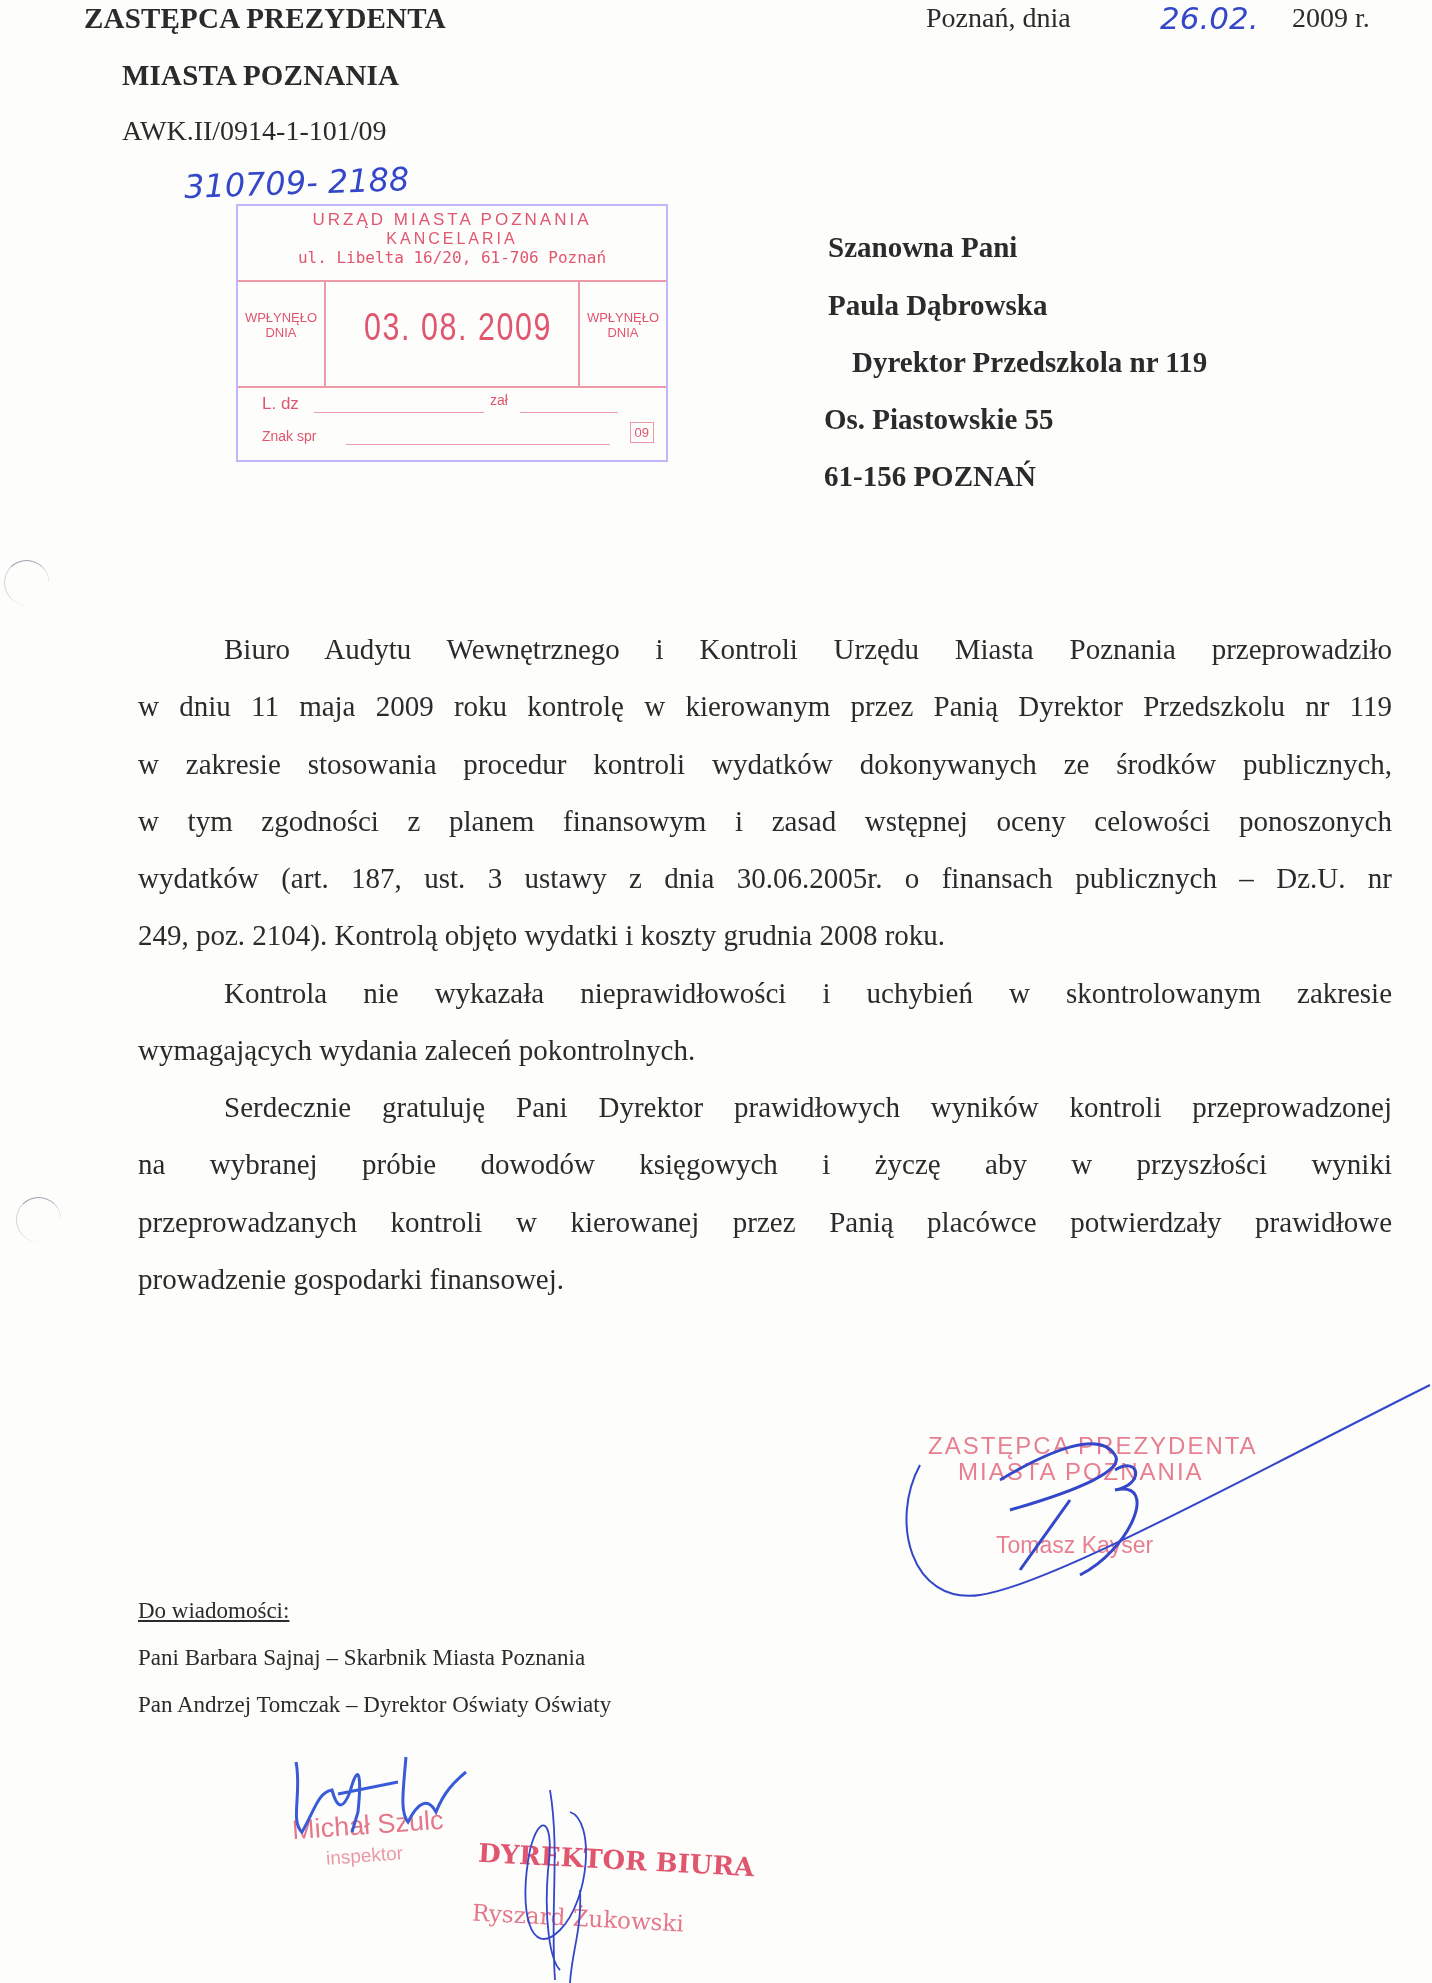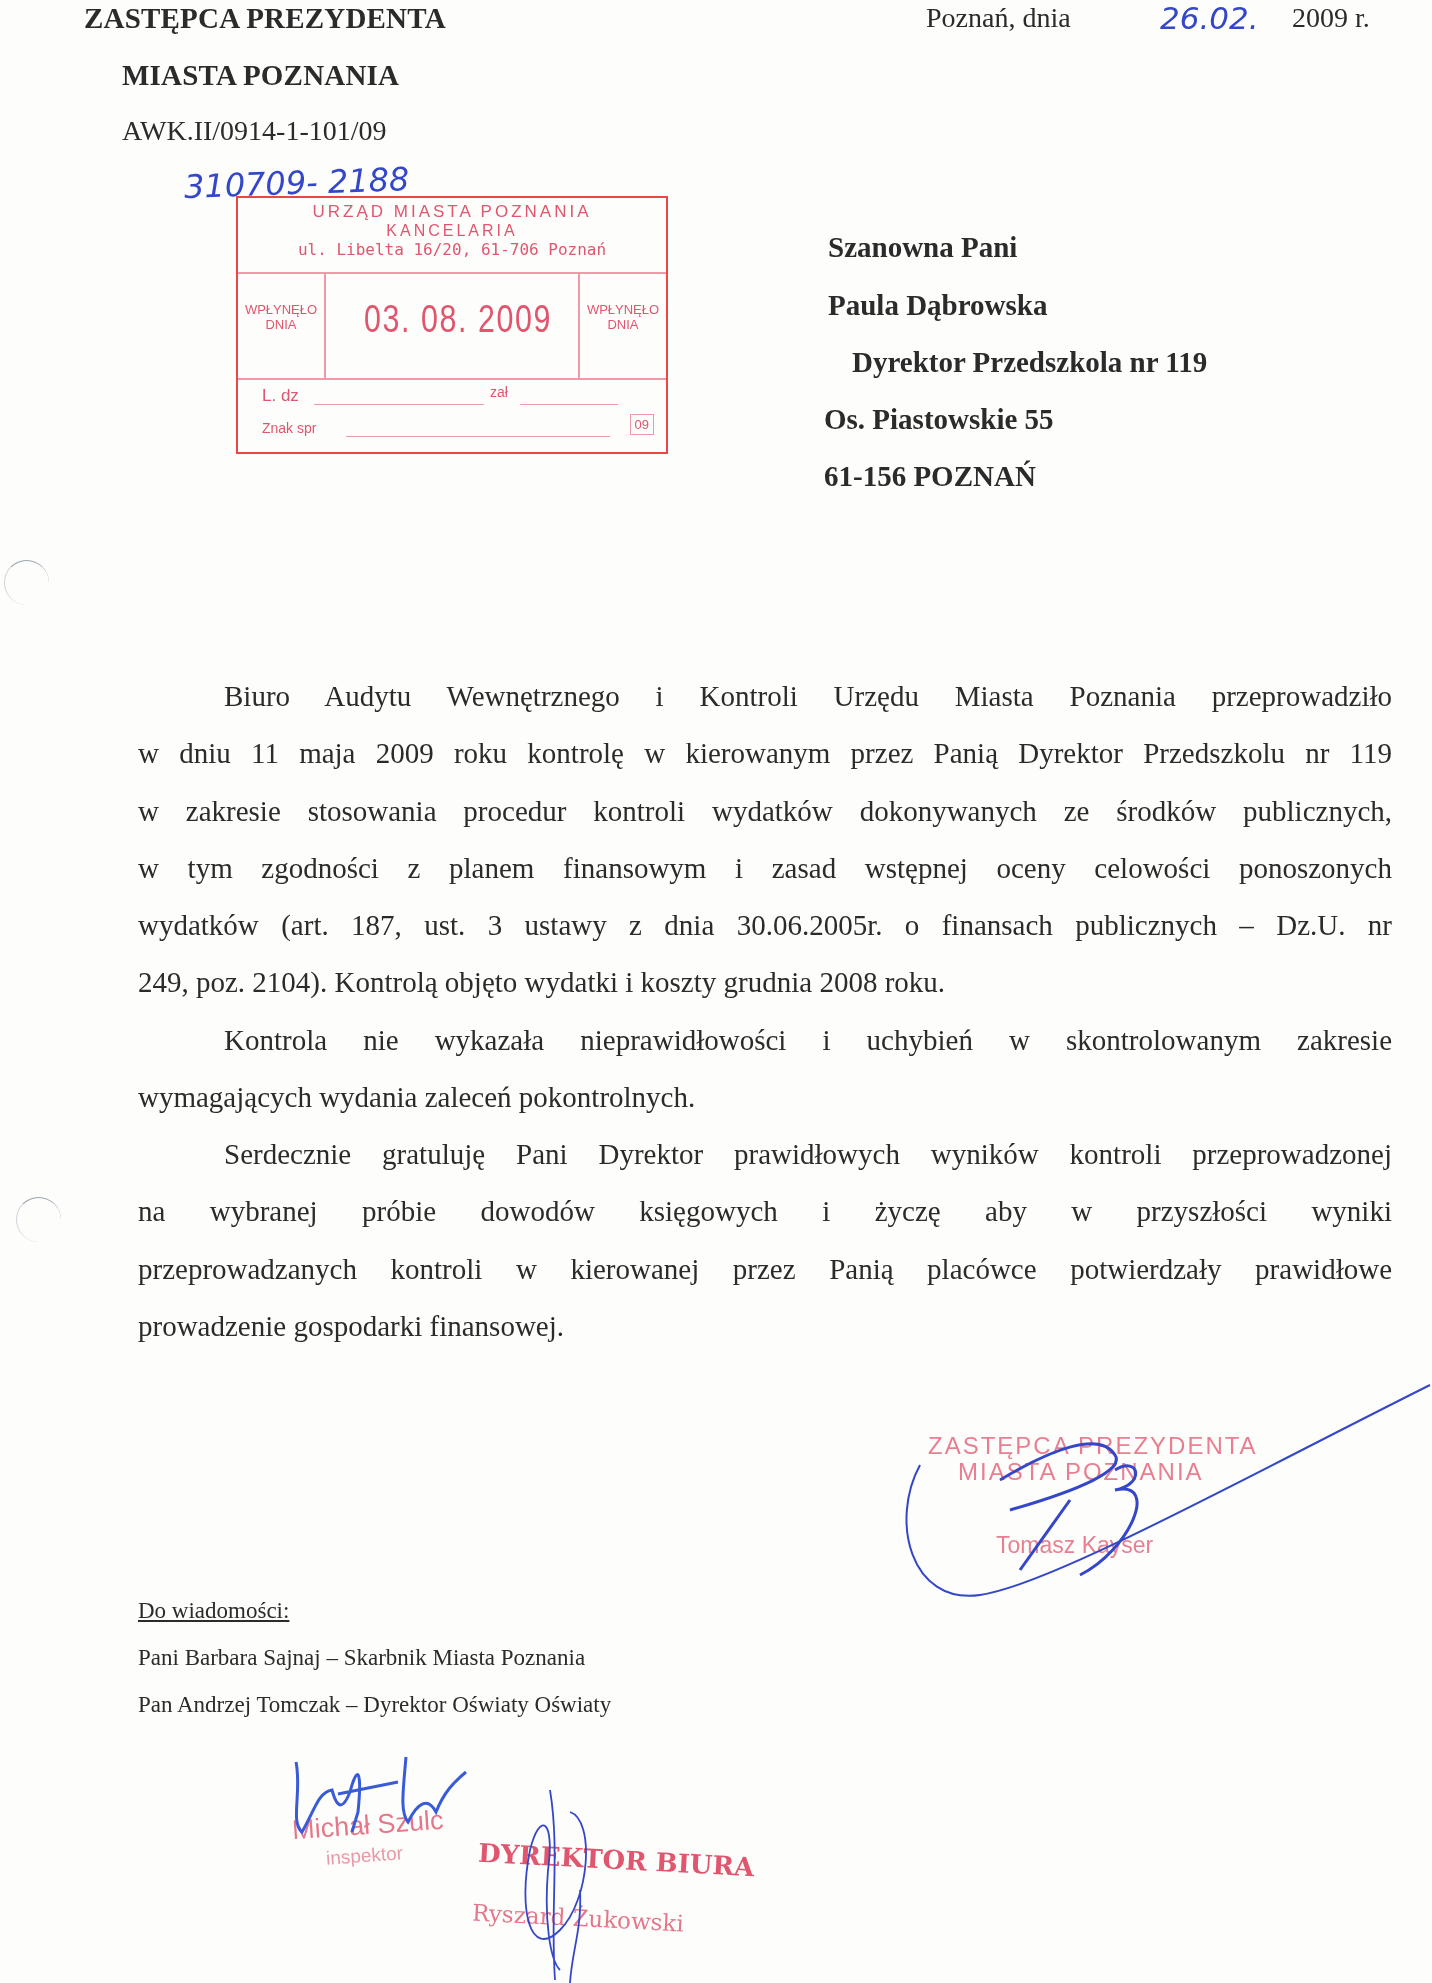--- a/index.html
+++ b/index.html
@@ -4,27 +4,27 @@
 <style>
   html, body { margin:0; padding:0; }
   body { width:1432px; height:1983px; background:#fdfdfb; position:relative; overflow:hidden;
          font-family:"Liberation Serif", "DejaVu Serif", serif; color:#2b2b2b; }
   .abs { position:absolute; white-space:nowrap; }
   .hdr { font-weight:bold; font-size:29px; letter-spacing:0.2px; }
   .ref { font-size:28px; }
   .hand { font-family:"DejaVu Sans", sans-serif; font-style:italic; color:#3447c9; }
   .rec { font-weight:bold; font-size:29px; }
   .body-line { position:absolute; left:138px; width:1254px; font-size:29px; text-align:justify;
-               text-align-last:justify; white-space:nowrap;margin-top:47px; }
+               text-align-last:justify; white-space:nowrap; }
   .body-line.last { text-align-last:left; }
   .body-line.indent { padding-left:86px; box-sizing:border-box; }
   .cc { font-size:23px; }
   .stamp-red { color:#e0566e; font-family:"Liberation Sans", "DejaVu Sans", sans-serif; }
-  .stamp-box { position:absolute; left:236px; top:196px; width:432px; height:258px;
-               border:2px solid #ef4444; box-sizing:border-box;text-decoration:underline; }
+  .stamp-box { position:absolute; left:236px; top:204px; width:432px; height:258px;
+               border:2px solid #c4b5fd; box-sizing:border-box;text-decoration:underline; }
   .stamp-box .row1 { position:absolute; left:0; top:0; width:100%; height:74px; border-bottom:2px solid #ef9aa8; text-align:center; }
   .stamp-box .row2 { position:absolute; left:0; top:74px; width:100%; height:106px; border-bottom:2px solid #ef9aa8; }
   .stamp-box .row3 { position:absolute; left:0; top:180px; width:100%; height:76px; }
   .punch { position:absolute; width:44px; height:44px; border-top:1.5px solid #9aa3ad; border-left:1.5px solid #cfd3d8; border-radius:50%; }
 </style>
 </head>
 <body>
 
 <div class="punch" style="left:4px; top:560px;"></div>
 <div class="punch" style="left:16px; top:1197px;"></div>

